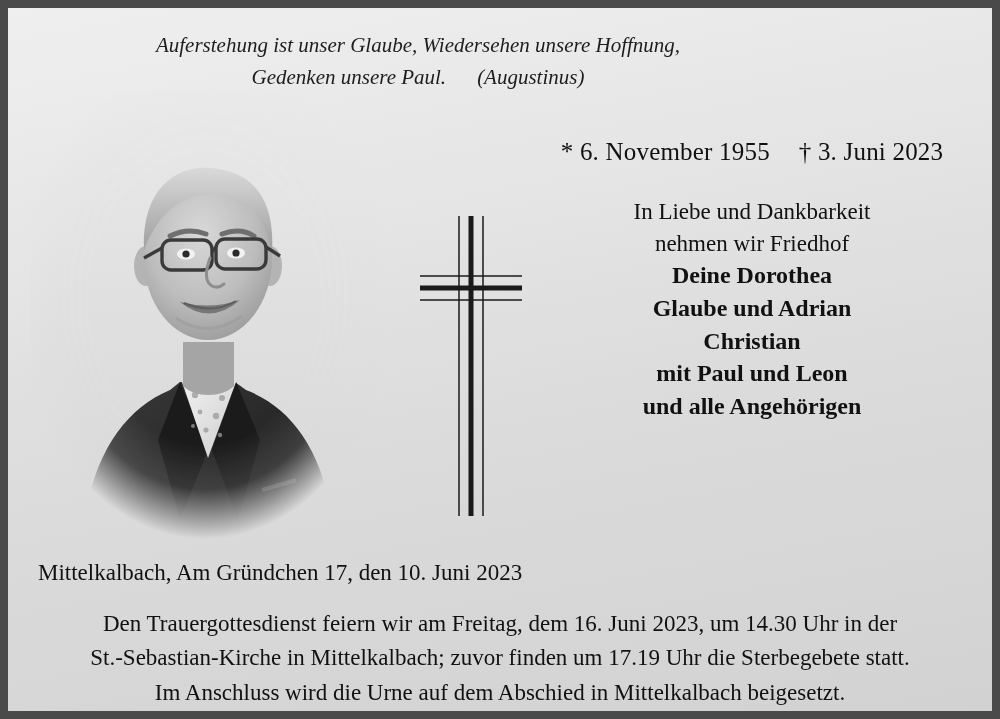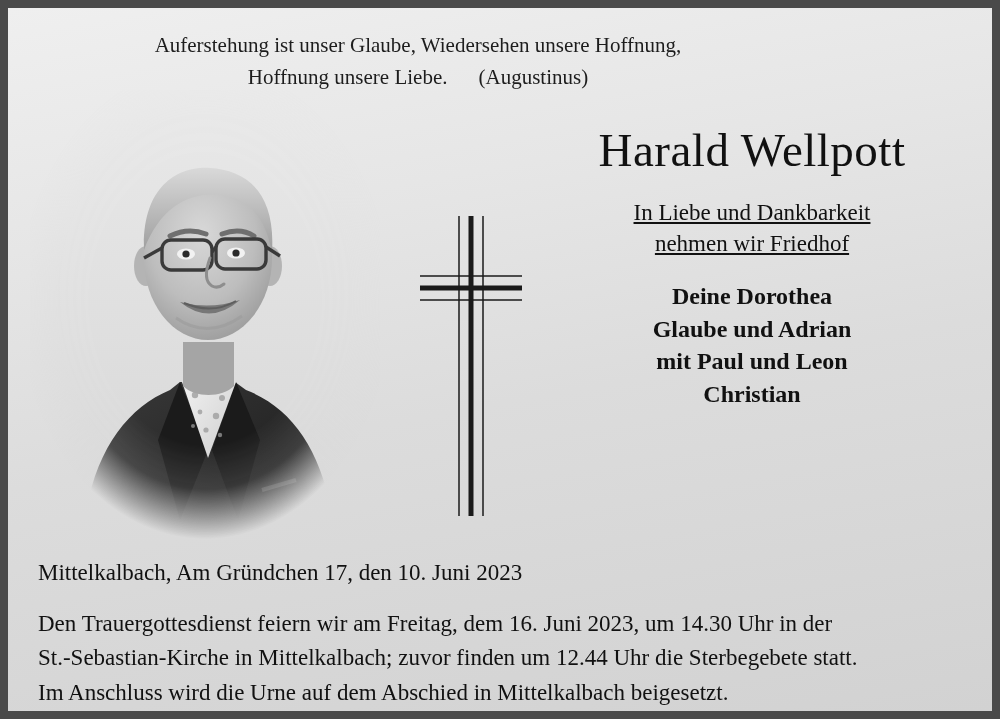--- a/index.html
+++ b/index.html
@@ -25,20 +25,21 @@
     overflow: hidden;
   }
 
   
   .motto {
     position: absolute;
     top: 22px;
     left: 0;
     width: 820px;
     text-align: center;
+    font-style: italic;
     font-size: 21px;
     color: #1d1d1d;
     line-height: 1.5;
   }
   .motto .line1 { display: block; }
   .motto .line2 { display: block; }
   .motto .author { margin-left: 31px; }
 
   
   .portrait-wrap {
@@ -85,27 +86,25 @@
     white-space: nowrap;
   }
   .dates {
     margin-top: 14px;
     font-size: 25px;
     letter-spacing: 0.2px;
     white-space: nowrap;
   }
   .dates .sep { display: inline-block; width: 16px; }
   .tribute {
-    margin-top: 20px;
+    margin-top: 30px;
     font-size: 23px;
     line-height: 1.38;
-    text-decoration: underline;
   }
   .family {
-    margin-top: 20px;
     font-size: 24px;
     font-weight: bold;
     line-height: 1.36;
   }
 
   
   .bottom {
     position: absolute;
     left: 0;
     top: 548px;
@@ -115,33 +114,34 @@
     color: #111111;
   }
   .place-line {
     font-size: 23px;
     line-height: 1.5;
   }
   .service-text {
     margin-top: 16px;
     font-size: 23px;
     line-height: 1.52;
+    text-align: center;
   }
   .service-text p { margin: 0; }
 </style>
 </head>
 <body>
 
 <div id="page">
   <div id="inner">
 
     <div class="motto">
       <span class="line1">Auferstehung ist unser Glaube, Wiedersehen unsere Hoffnung,</span>
       <span class="line2">
-        <span>Hoffnung unsere Liebe.</span><span class="author">(Augustinus)</span>
+        <span>Gedenken unsere Paul.</span><span class="author">(Augustinus)</span>
       </span>
     </div>
 
     <div class="portrait-wrap">
       <div class="portrait">
         <svg width="350" height="460" viewBox="0 0 350 460" xmlns="http://www.w3.org/2000/svg" aria-hidden="true">
           <defs>
             <linearGradient id="bgfade" x1="0" y1="0" x2="0" y2="1">
               <stop offset="0%" stop-color="#e9e9e9"></stop>
               <stop offset="100%" stop-color="#d6d6d6"></stop>
@@ -230,36 +230,43 @@
           <line x1="59" y1="8" x2="59" y2="292" stroke-width="1.4" stroke-opacity="0"></line>
           <line x1="47" y1="0" x2="47" y2="300" stroke-width="1.5"></line>
           <line x1="71" y1="0" x2="71" y2="300" stroke-width="1.5"></line>
           <line x1="8" y1="60" x2="110" y2="60" stroke-width="1.5"></line>
           <line x1="8" y1="84" x2="110" y2="84" stroke-width="1.5"></line>
         </g>
       </svg>
     </div>
 
     <div class="right-col">
-      <div class="deceased-name">Harald Wellpott</div>
+      <div class="dates">
+        <span>*</span>
+        <span>6. November 1955</span>
+        <span class="sep"></span>
+        <span>†</span>
+        <span>3. Juni 2023</span>
+      </div>
       <div class="tribute">
         <div>In Liebe und Dankbarkeit</div>
         <div>nehmen wir Friedhof</div>
       </div>
       <div class="family">
         <div>Deine Dorothea</div>
         <div>Glaube und Adrian</div>
+        <div>Christian</div>
         <div>mit Paul und Leon</div>
-        <div>Christian</div>
+        <div>und alle Angehörigen</div>
       </div>
     </div>
 
     <div class="bottom">
       <div class="place-line">Mittelkalbach, Am Gründchen 17, den 10. Juni 2023</div>
       <div class="service-text">
         <p>Den Trauergottesdienst feiern wir am Freitag, dem 16. Juni 2023, um 14.30 Uhr in der</p>
-        <p>St.-Sebastian-Kirche in Mittelkalbach; zuvor finden um 12.44 Uhr die Sterbegebete statt.</p>
+        <p>St.-Sebastian-Kirche in Mittelkalbach; zuvor finden um 17.19 Uhr die Sterbegebete statt.</p>
         <p>Im Anschluss wird die Urne auf dem Abschied in Mittelkalbach beigesetzt.</p>
       </div>
     </div>
 
   </div>
 </div>
 
 </body></html>

